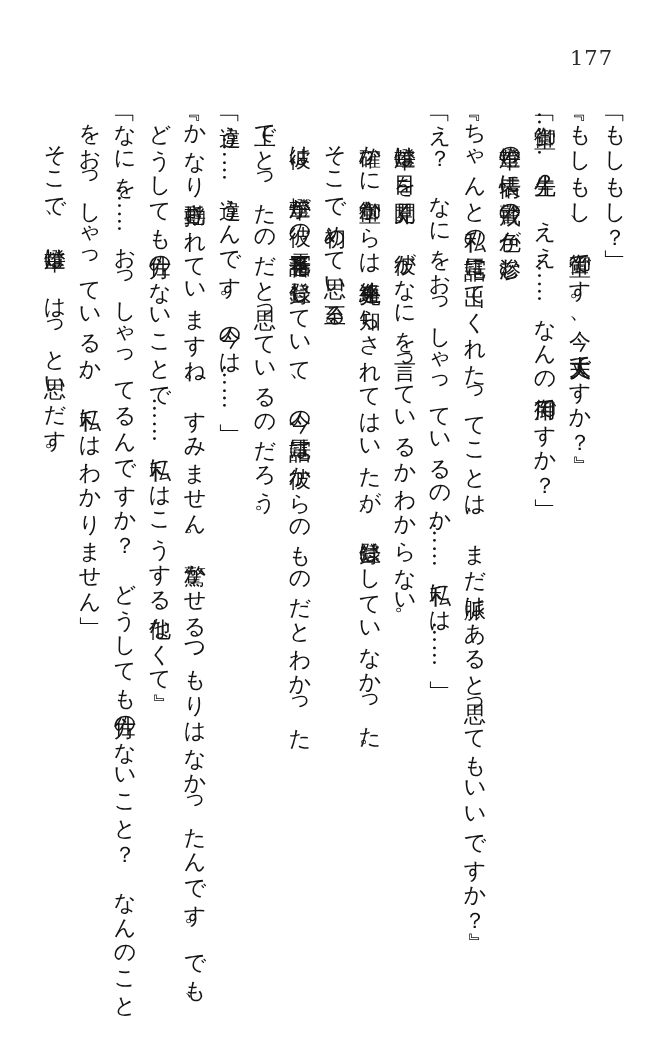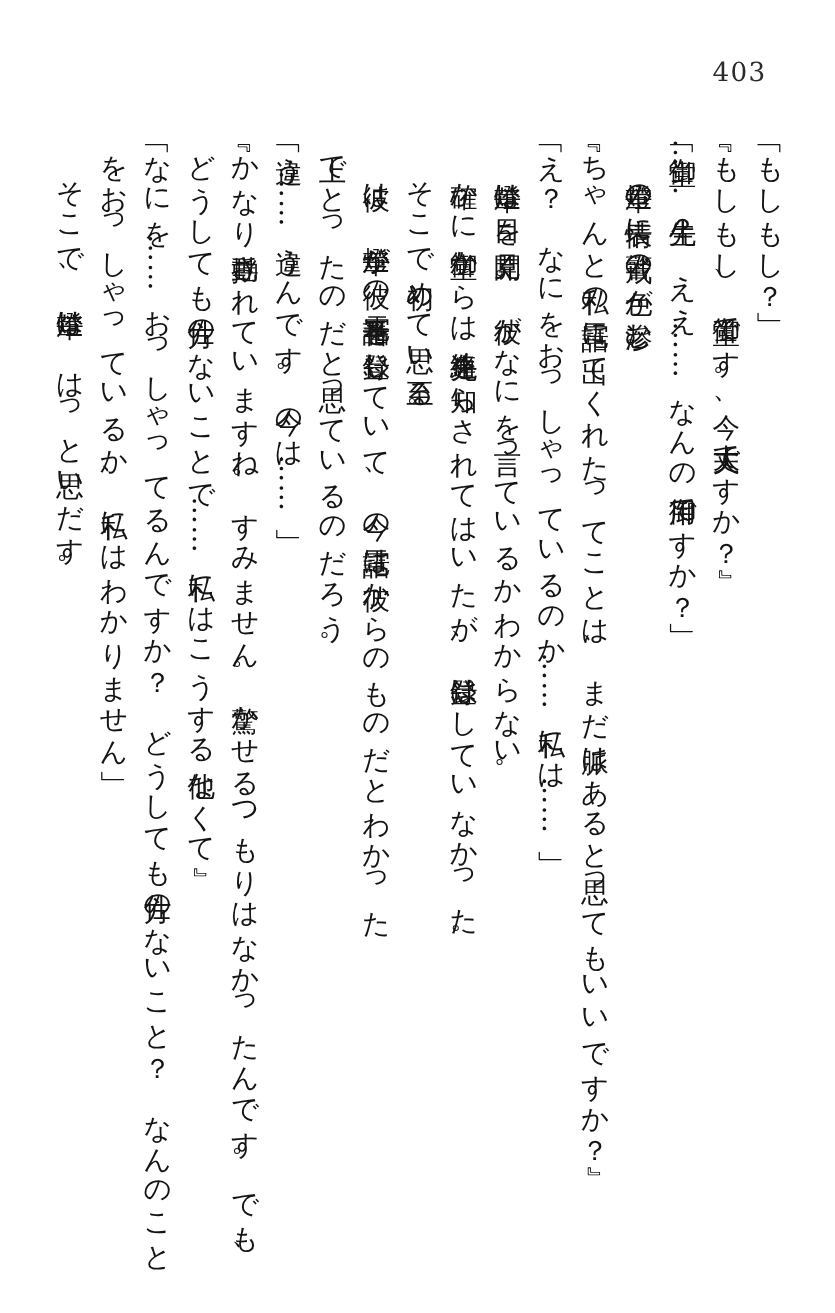--- a/index.html
+++ b/index.html
@@ -40,21 +40,21 @@
     white-space: nowrap;    
   }
   .text-line.indent {
     text-indent: 1em;       
   }
 </style>
 </head>
 <body>
 
 <div class="page">
-  <div class="page-number">403</div>
+  <div class="page-number">177</div>
   <div class="text-block">
       <p class="text-line">「もしもし？」</p>
       <p class="text-line">『もしもし、御堂です。今、大丈夫ですか？』</p>
       <p class="text-line">「御堂……先生？　ええ……なんの御用ですか？」</p>
       <p class="text-line indent">燈華の表情に警戒の色が滲む。</p>
       <p class="text-line">『ちゃんと私の電話に出てくれたってことは、まだ脈はあると思ってもいいですか？』</p>
       <p class="text-line">「え？　なにをおっしゃっているのか……私には……」</p>
       <p class="text-line indent">燈華は目を見開く。彼がなにを言っているかわからない。</p>
       <p class="text-line indent">確かに御堂からは連絡先を知らされてはいたが、登録はしていなかった。</p>
       <p class="text-line indent">そこで初めて思い至る。</p>

